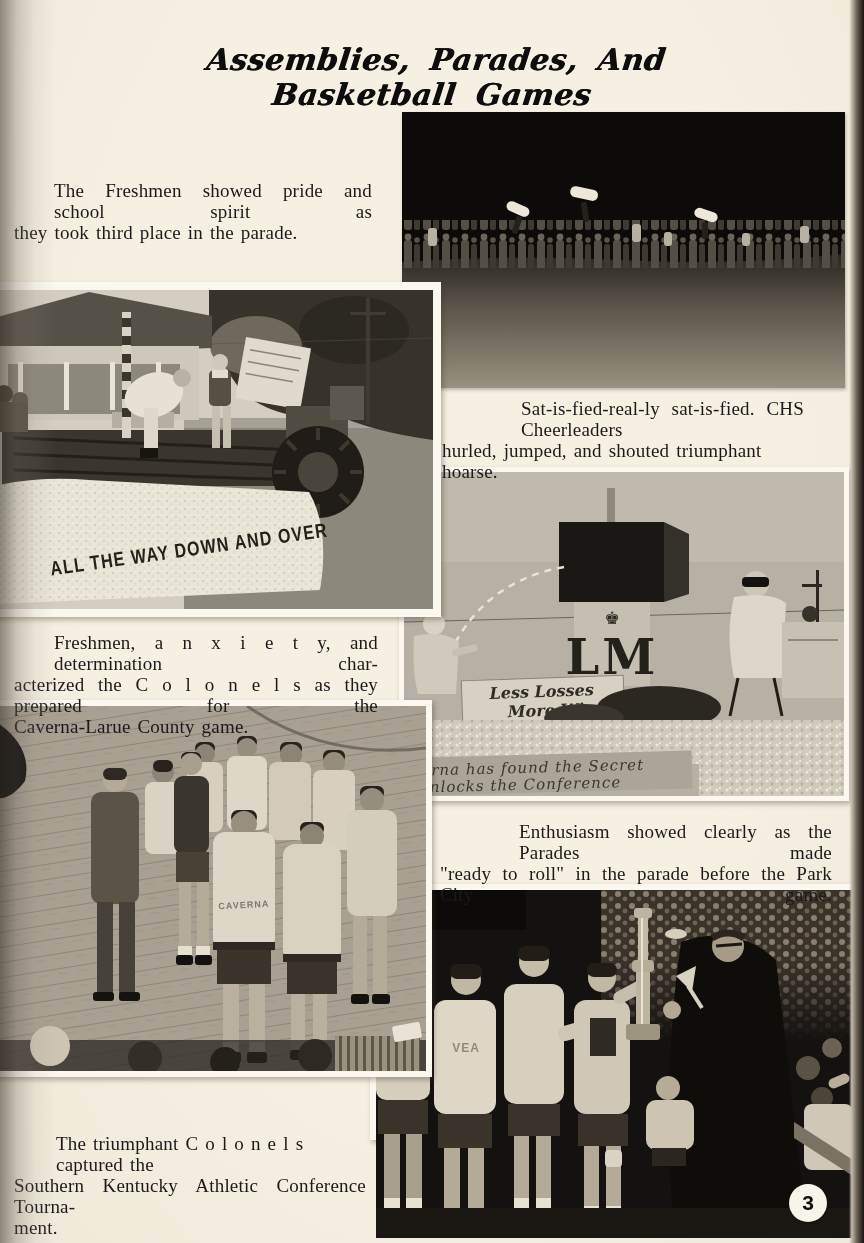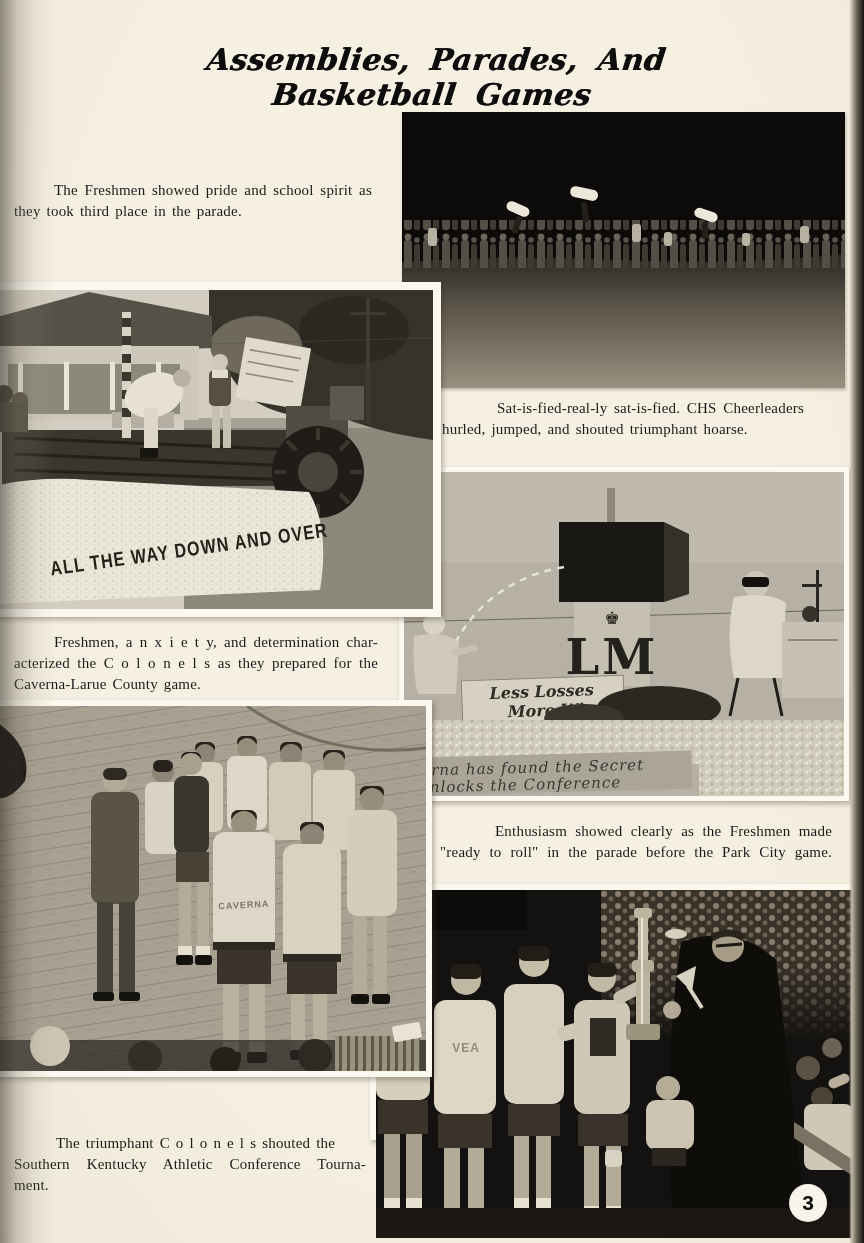--- a/index.html
+++ b/index.html
@@ -16,25 +16,25 @@
     background:linear-gradient(90deg, rgba(0,0,0,0) 0%, #c3bcab 18%, #6b6355 52%, #1d1913 96%);}
   
   .title{
     position:absolute; left:148px; top:42px; width:572px; text-align:center;
     font-family:"DejaVu Serif", serif; font-style:italic; font-weight:bold;
     font-size:30px; letter-spacing:.5px; word-spacing:9px; color:#0d0d0d;
     transform:skewX(-7deg); text-shadow:.6px 0 0 #0d0d0d;
     z-index:5;
   }
   
-  .caption{position:absolute; font-size:15px; line-height:21px; color:#1a1a1a;
+  .caption{position:absolute; font-size:19px; line-height:21px; color:#1a1a1a;
     letter-spacing:.2px; word-spacing:2px; z-index:5;}
   .caption .ln{min-height:21px;}
   .just{text-align:justify; text-align-last:justify;}
-  .ind40{padding-left:40px;} .ind55{padding-left:55px;} .ind42{padding-left:42px;}
+  .ind40{padding-left:40px;} .ind55{padding-left:55px;margin-left:24px;} .ind42{padding-left:42px;}
   .cap-freshmen {left:14px;  top:180px;  width:358px;}
   .cap-cheer    {left:442px; top:398px;  width:362px;}
   .cap-tension  {left:14px;  top:632px;  width:364px;}
   .cap-seniors  {left:440px; top:821px;  width:392px;}
   .cap-triumph  {left:14px;  top:1133px; width:352px;}
   
   .photo{position:absolute; background:#fbf8ef; box-shadow:2px 3px 5px rgba(60,50,35,.35);}
   .photo svg{display:block;}
   .ph-night  {left:402px; top:112px; width:443px; height:276px; z-index:1; box-shadow:1px 2px 3px rgba(60,50,35,.3);}
   .ph-float  {left:-6px;  top:282px; width:447px; height:335px; border:8px solid #fbf8ef; border-left:none; box-sizing:border-box; z-index:3;}
@@ -278,21 +278,21 @@
 
       <g transform="rotate(-1.5 0 300)">
         <rect x="0" y="286" width="288" height="38" fill="#aaa598"></rect>
         <text x="8" y="304" font-family="DejaVu Serif, serif" font-style="italic" font-size="15" letter-spacing="1" fill="#3a372f">verna has found the  Secret</text>
         <text x="2" y="321" font-family="DejaVu Serif, serif" font-style="italic" font-size="15" letter-spacing="1" fill="#3a372f">t unlocks the Conference</text>
       </g>
     </svg>
   </div>
 
   <div class="caption cap-seniors">
-    <div class="ln ind55 just">Enthusiasm showed clearly as the Freshmen made</div>
+    <div class="ln ind55 just">Enthusiasm showed clearly as the Parades made</div>
     <div class="ln just">"ready to roll" in the parade before the Park City game.</div>
   </div>
 
   <div class="photo ph-huddle">
     <svg width="431" height="365" viewBox="0 0 431 365">
       <defs>
         <pattern id="planks" width="20" height="15" patternUnits="userSpaceOnUse" patternTransform="rotate(-9)">
           <rect width="20" height="15" fill="#a8a192"></rect>
           <rect y="14" width="20" height="1" fill="#8e8779"></rect>
           <rect x="0" y="4" width="10" height="0.8" fill="#9b9486"></rect>
@@ -494,21 +494,21 @@
         <circle cx="446" cy="208" r="11" fill="#4c4537"></circle>
         <rect x="452" y="186" width="22" height="10" rx="5" fill="#b8ae99" transform="rotate(-24 463 191)"></rect>
         <rect x="428" y="214" width="49" height="66" rx="8" fill="#cfc8b7"></rect>
       </g>
       <polygon points="418,232 477,270 477,286 418,248" fill="#7a7263"></polygon>
       <rect x="0" y="318" width="477" height="30" fill="#1b1813"></rect>
     </svg>
   </div>
 
   <div class="caption cap-triumph">
-    <div class="ln ind42">The triumphant C o l o n e l s shouted the</div>
+    <div class="ln ind42">The triumphant C o l o n e l s captured the</div>
     <div class="ln just">Southern Kentucky Athletic Conference Tourna-</div>
     <div class="ln">ment.</div>
   </div>
 
   <div class="page-num">
     <span>3</span>
   </div>
 
   <div class="gutter-left"></div>
   <div class="edge-right"></div>

